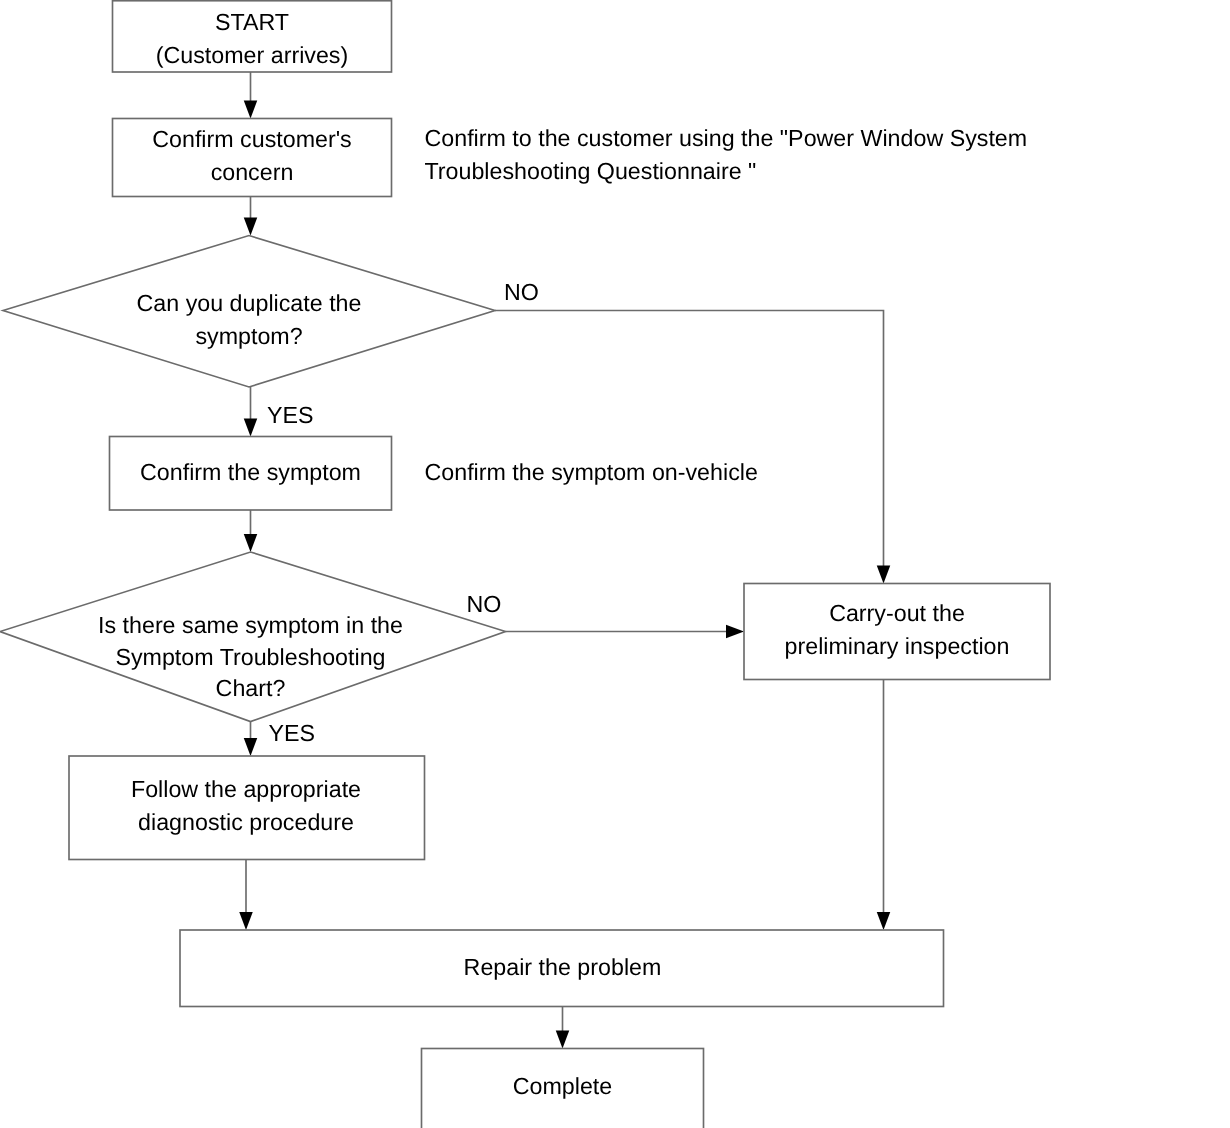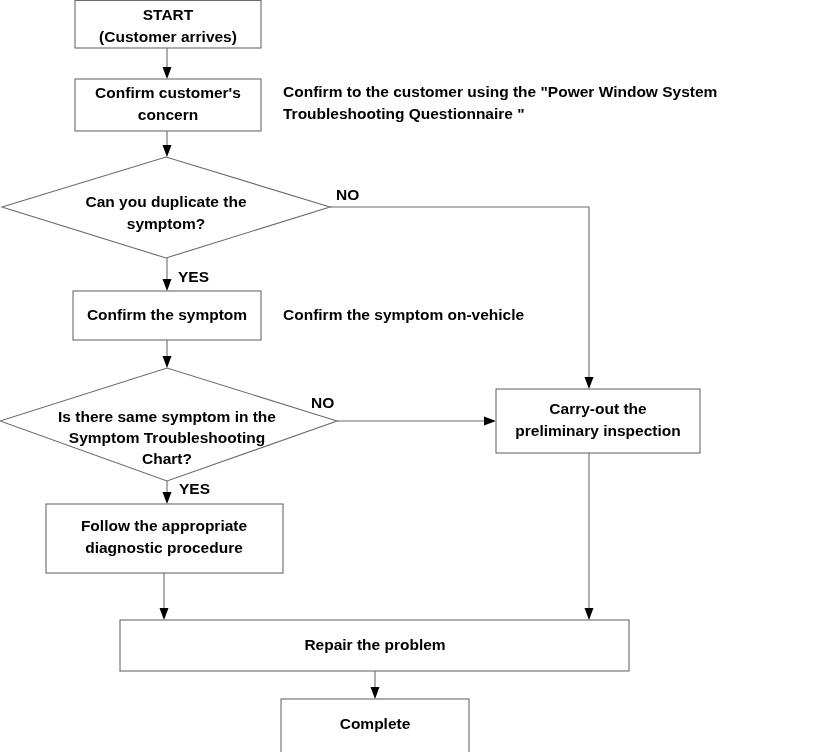--- a/index.html
+++ b/index.html
@@ -11,21 +11,20 @@
     width: 820px;
     height: 752px;
     overflow: hidden;
     font-family: "Liberation Sans", sans-serif;
   }
   #flowchart-root {
     position: relative;
     width: 820px;
     height: 604px;
     background: #ffffff;
-    font-weight: bold;
   }
   svg#flow-svg {
     display: block;
     width: 820px;
     height: 752px;
   }
   .node-shape {
     fill: #ffffff;
     stroke: #6b6b6b;
     stroke-width: 1.1;

